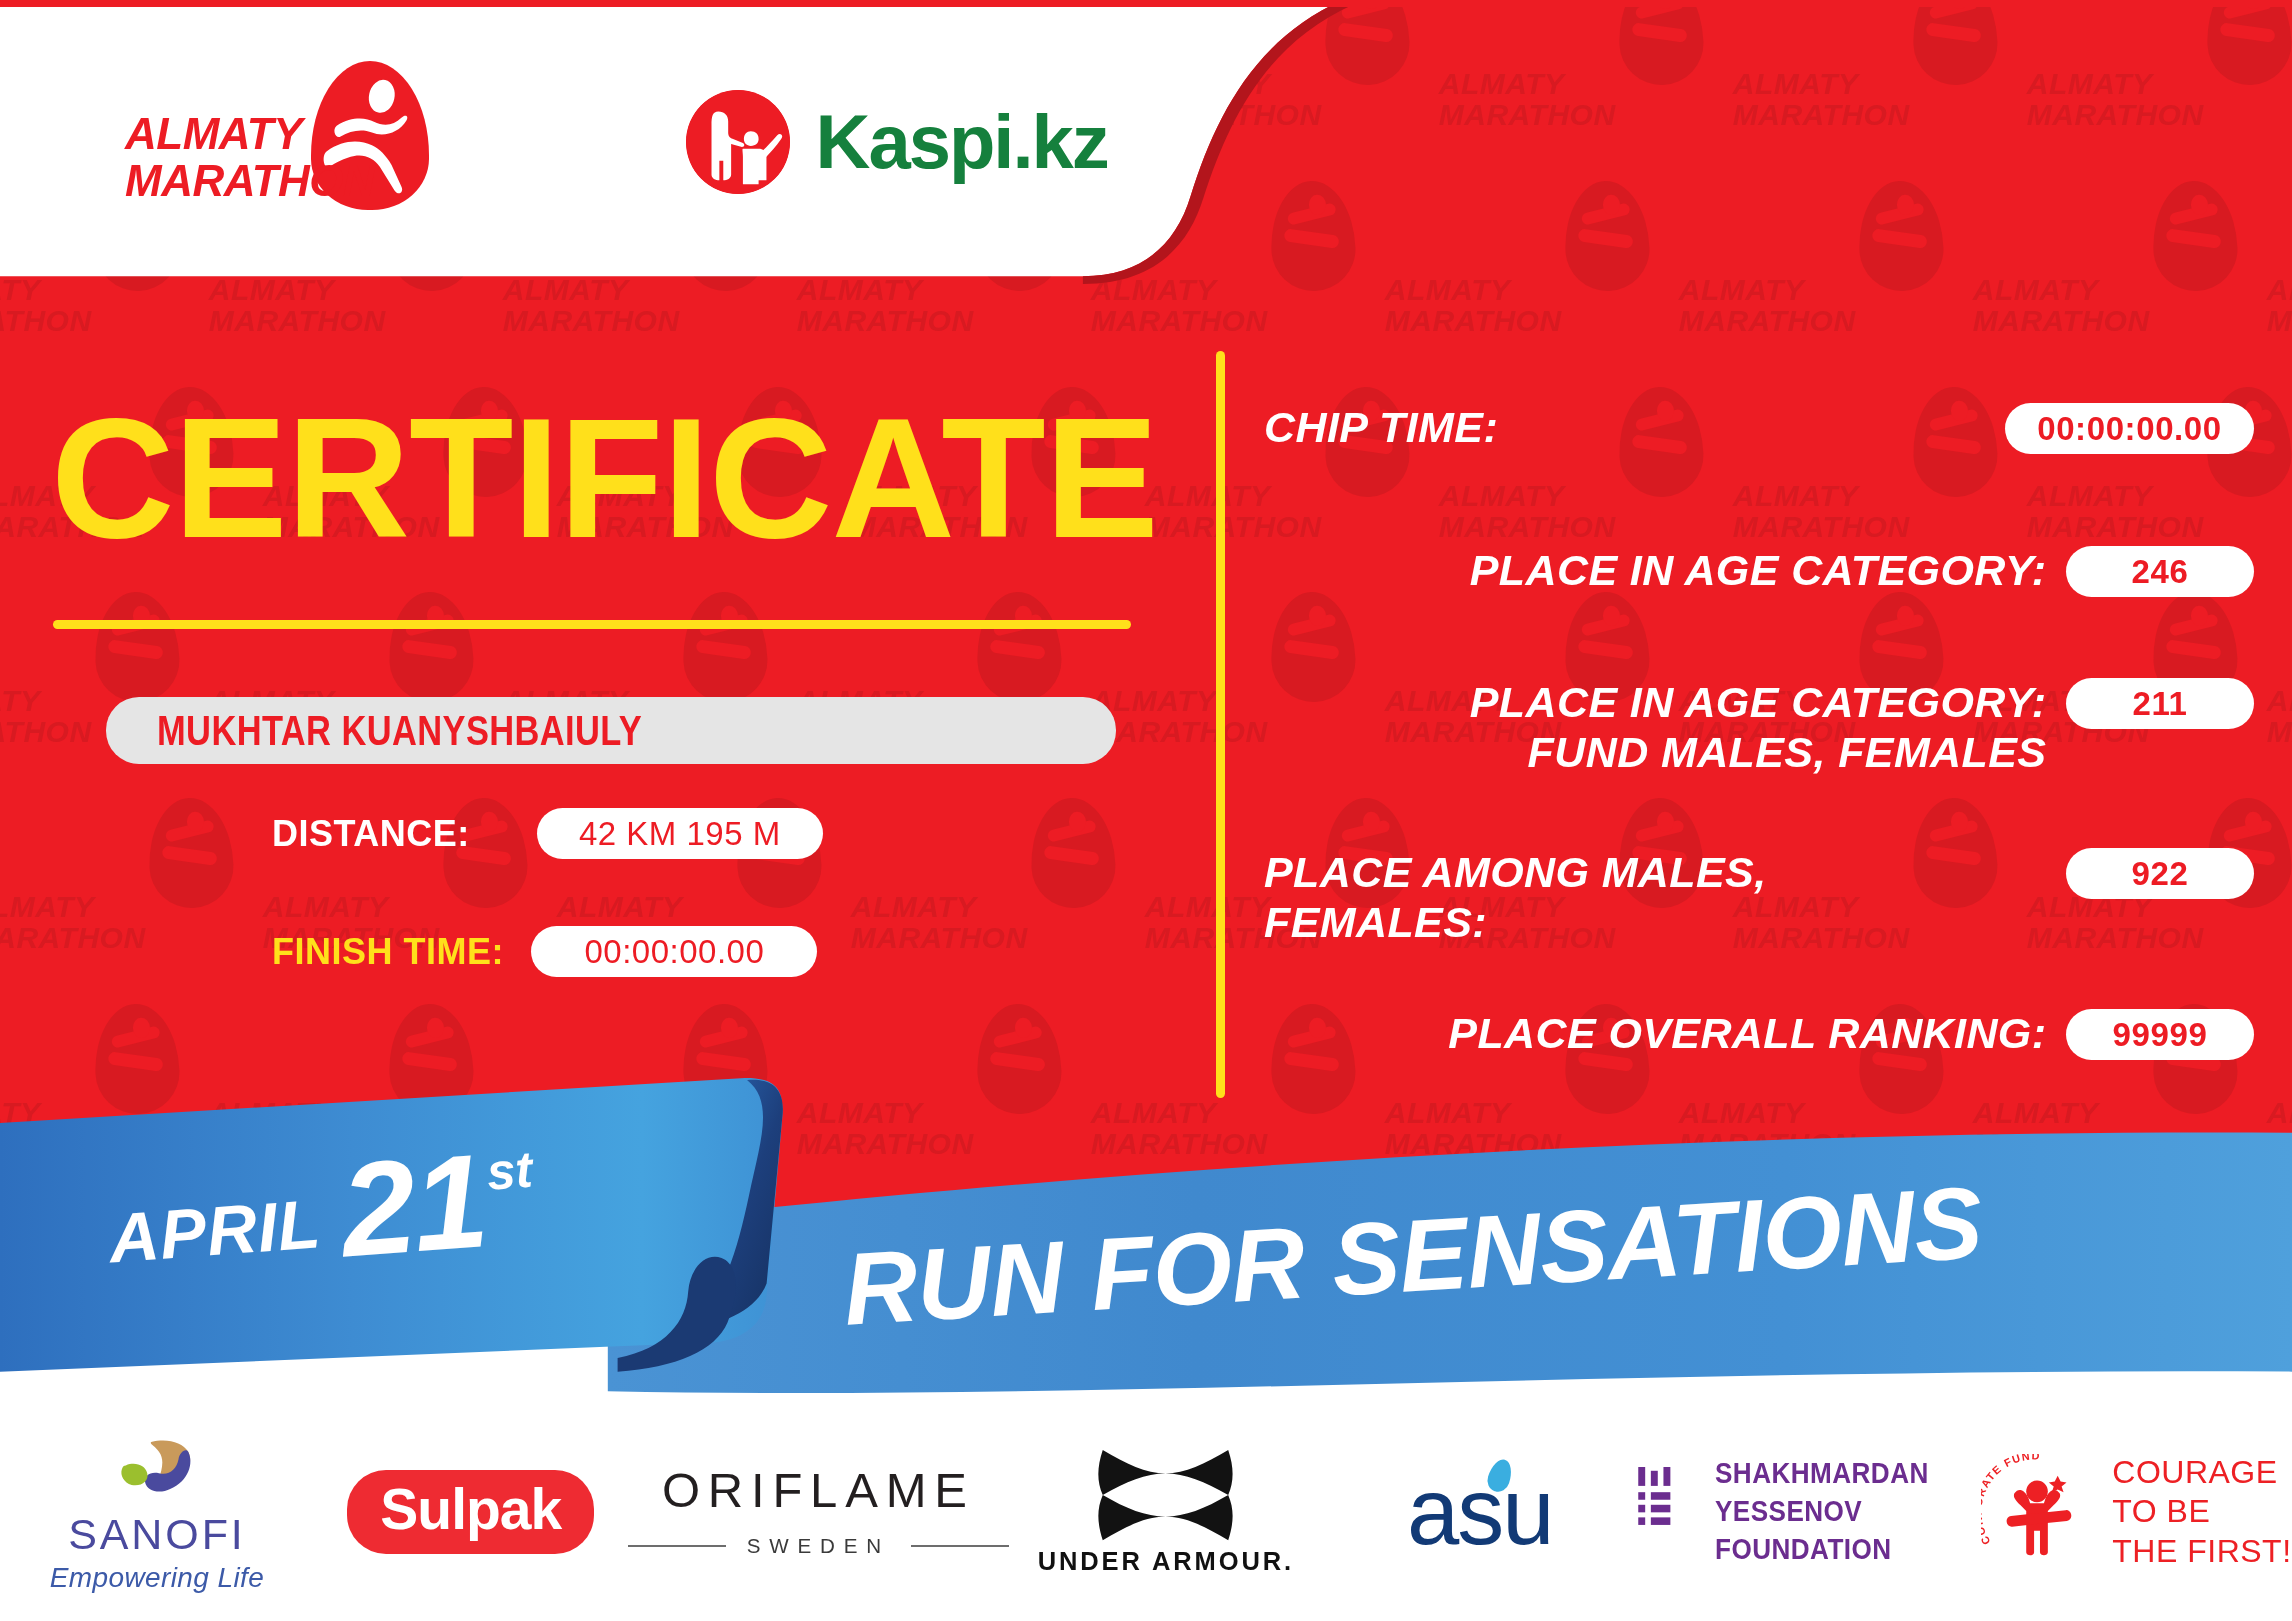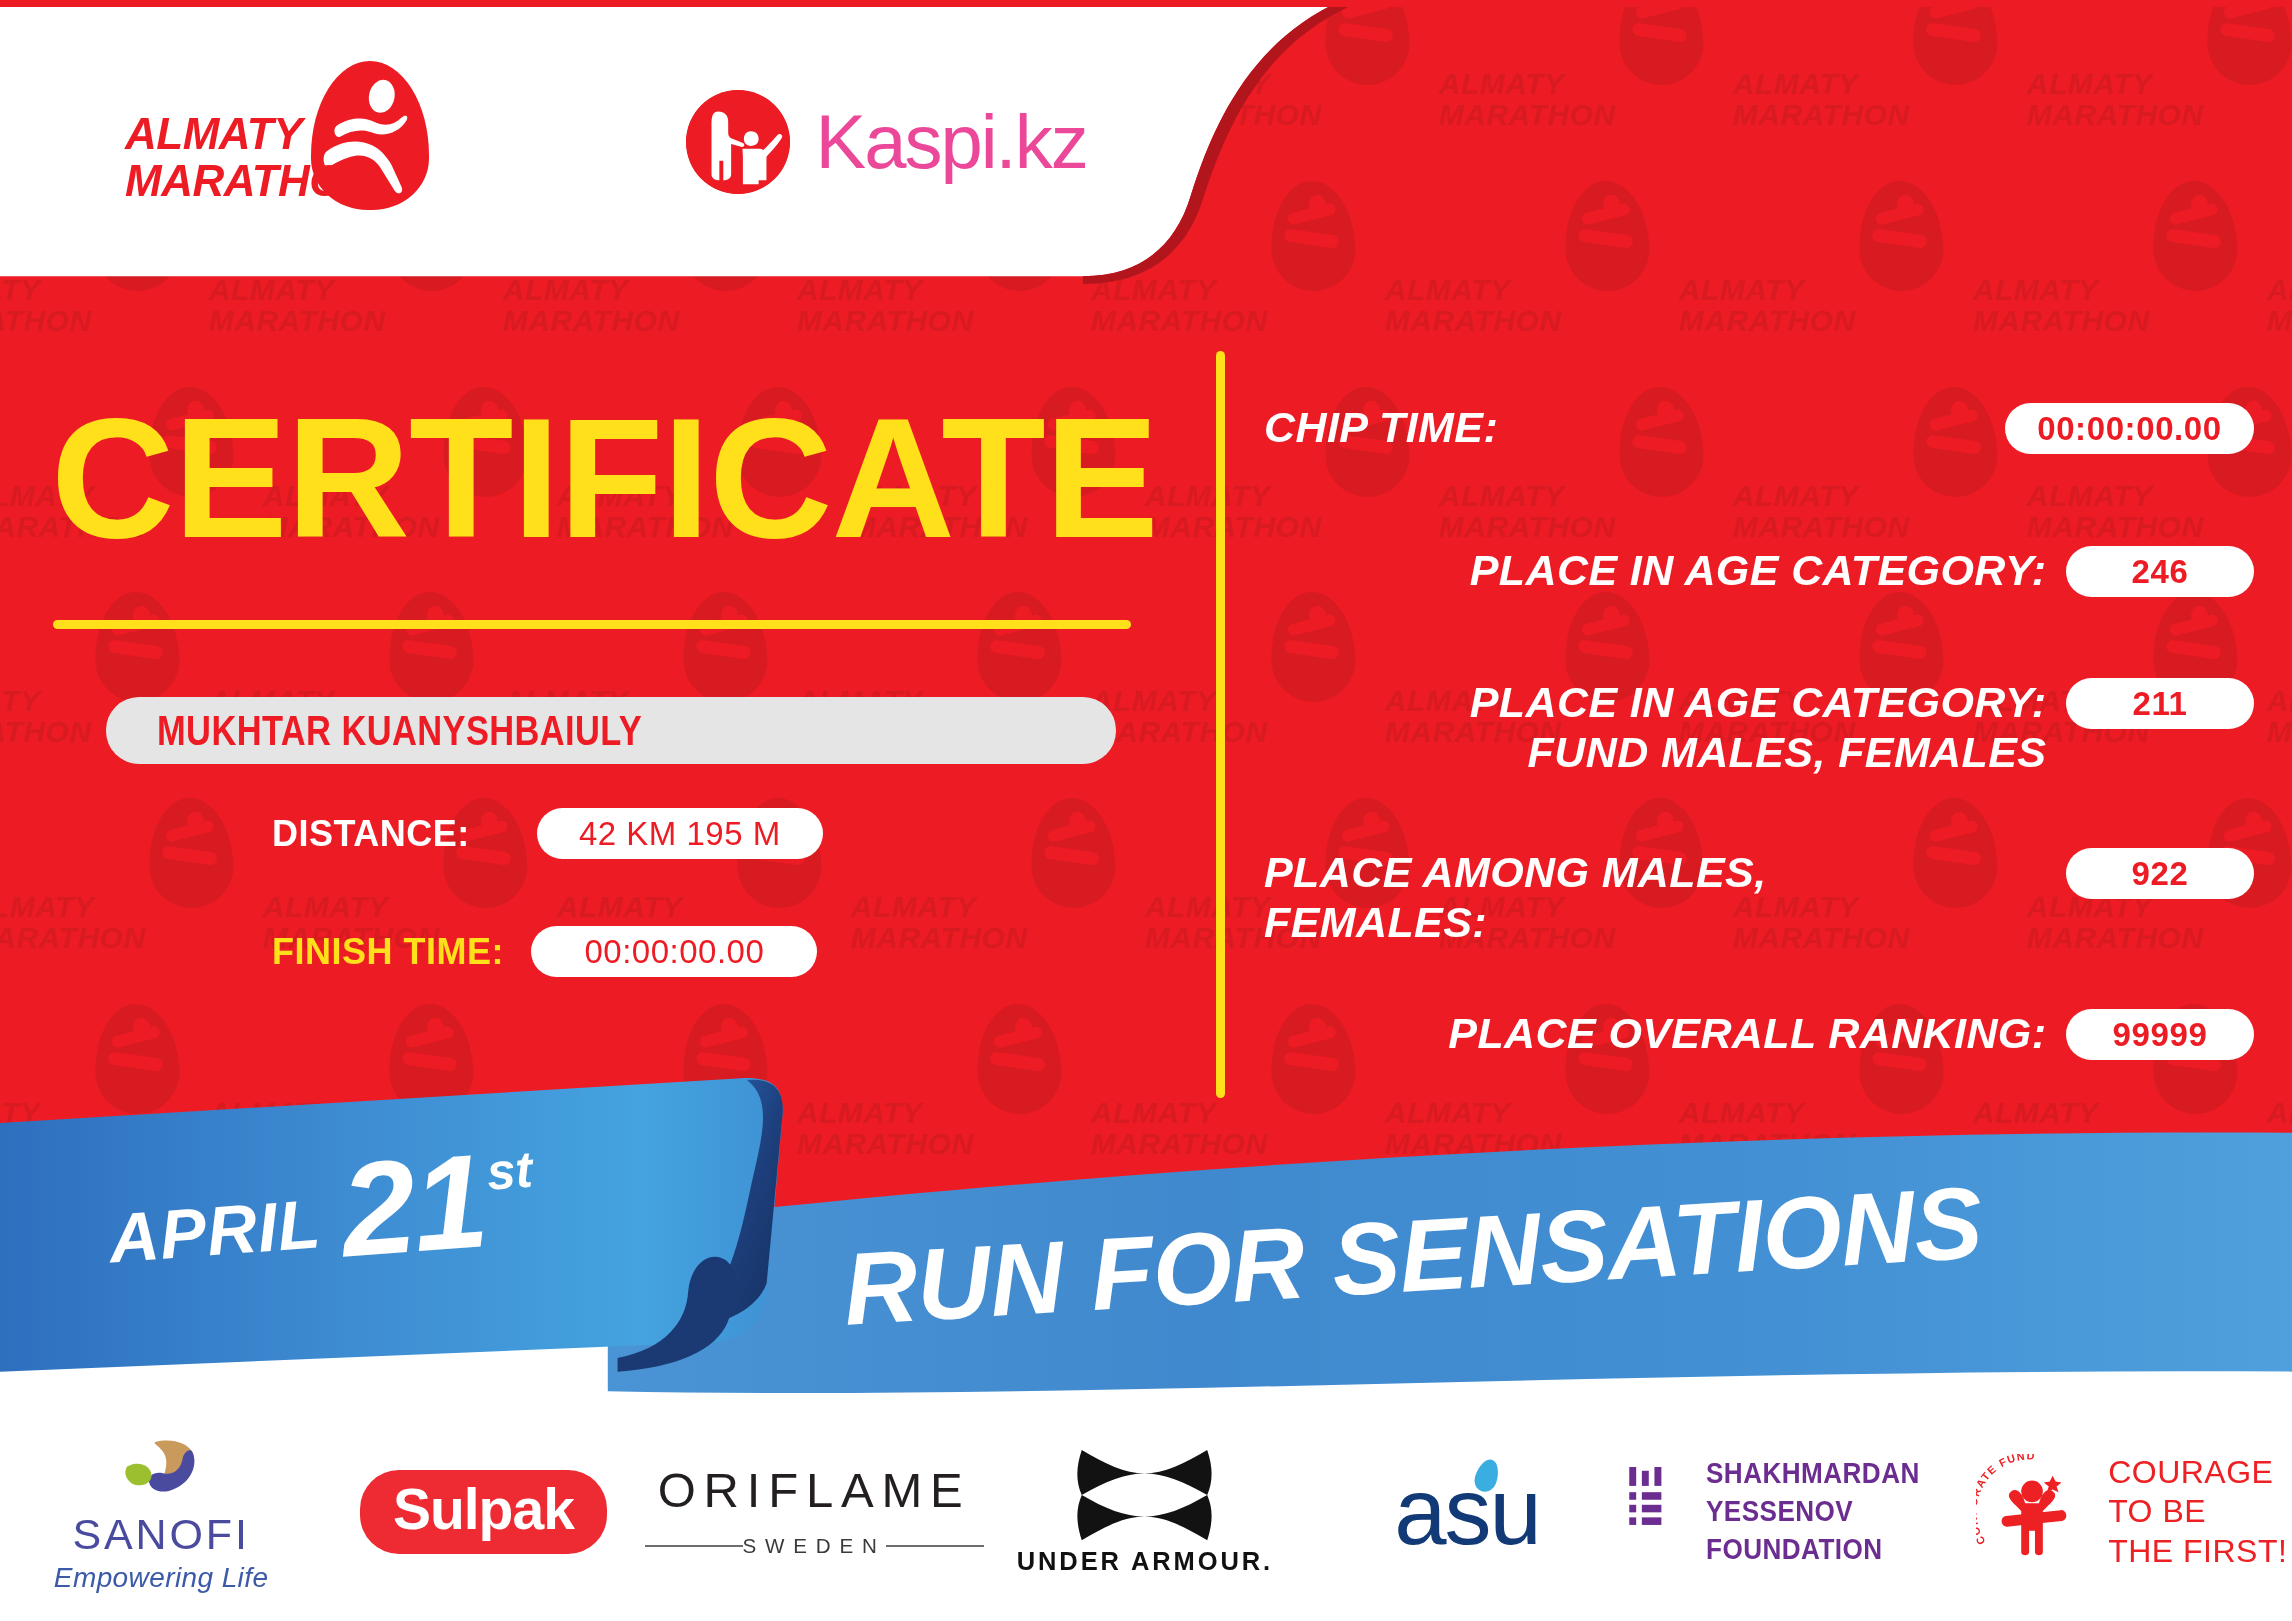--- a/index.html
+++ b/index.html
@@ -112,21 +112,21 @@
     position:absolute;left:686px;top:88px;
     display:flex;align-items:center;gap:25.5px;
     height:108px;
   }
   .kaspi-mark{
     position:relative;width:104px;height:104px;
     background:#ED1C24;border-radius:50%;
     overflow:hidden;
   }
   .kaspi-text{
-    color:#ec4899;font-weight:normal;font-size:76px;
+    color:#15803d;font-weight:bold;font-size:76px;
     letter-spacing:-2px;line-height:1;
   }
 
   
   .divider{
     position:absolute;left:1216px;top:351px;
     width:8.8px;height:747px;
     background:#FFE01B;border-radius:4.9px;
     z-index:35;
   }
@@ -286,21 +286,21 @@
   
   .sanofi{text-align:center;position:relative;padding-top:9.8px;}
   .sanofi-mark{position:relative;width:82px;height:69px;margin:0 auto 3.9px;}
   .sanofi-name{color:#4A4A9E;font-size:43px;letter-spacing:2.9px;line-height:1;}
   .sanofi-tag{color:#3C5AA8;font-size:28px;font-style:italic;margin-top:5.9px;letter-spacing:0.4px;}
 
   
   .oriflame{text-align:center;}
   .ori-name{color:#231F20;font-size:49px;letter-spacing:7.8px;line-height:1;}
   .ori-sub{
-    display:flex;align-items:center;justify-content:center;gap:0;margin-top:19px;
+    display:flex;align-items:center;justify-content:center;gap:21px;margin-top:19px;
   }
   .ori-sub .line{width:98px;height:2px;background:#6d6d6d;}
   .ori-sub .txt{color:#3a3a3a;font-size:20.6px;letter-spacing:8.8px;}
 
   
   .ua{text-align:center;}
   .ua-mark{width:149px;height:94px;margin:0 auto;}
   .ua-name{color:#111;font-size:25.5px;font-weight:bold;letter-spacing:2.9px;margin-top:5px;}
 
   

